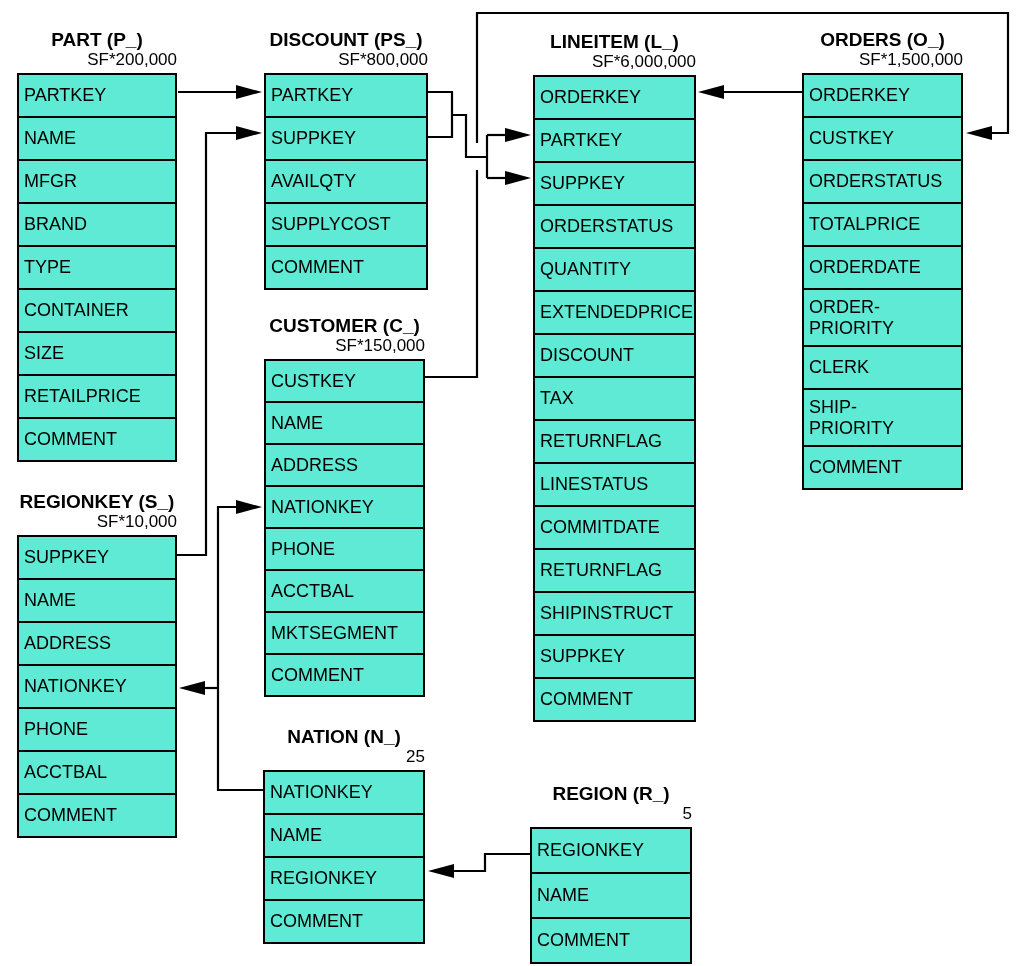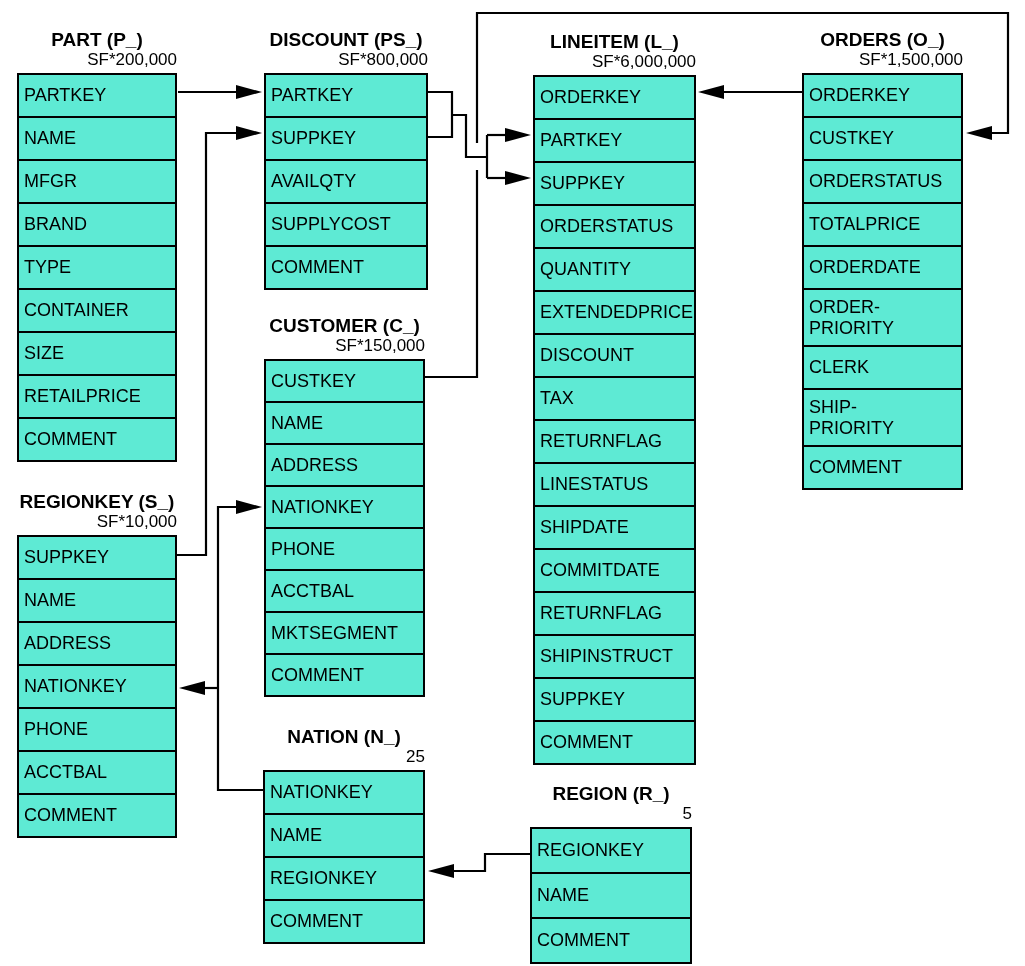--- a/index.html
+++ b/index.html
@@ -60,21 +60,20 @@
         <div class="row">ORDERKEY</div>
         <div class="row">PARTKEY</div>
         <div class="row">SUPPKEY</div>
         <div class="row">ORDERSTATUS</div>
         <div class="row">QUANTITY</div>
         <div class="row">EXTENDEDPRICE</div>
         <div class="row">DISCOUNT</div>
         <div class="row">TAX</div>
         <div class="row">RETURNFLAG</div>
         <div class="row">LINESTATUS</div>
-        <div class="row">SHIPDATE</div>
         <div class="row">COMMITDATE</div>
         <div class="row">RETURNFLAG</div>
         <div class="row">SHIPINSTRUCT</div>
         <div class="row">SUPPKEY</div>
         <div class="row">COMMENT</div>
       </div>
   </div>
 
   <div class="tbl-group" style="left:802px;top:30px;width:161px;--rh:41px;">
     <div class="t-title">ORDERS (O_)</div>

